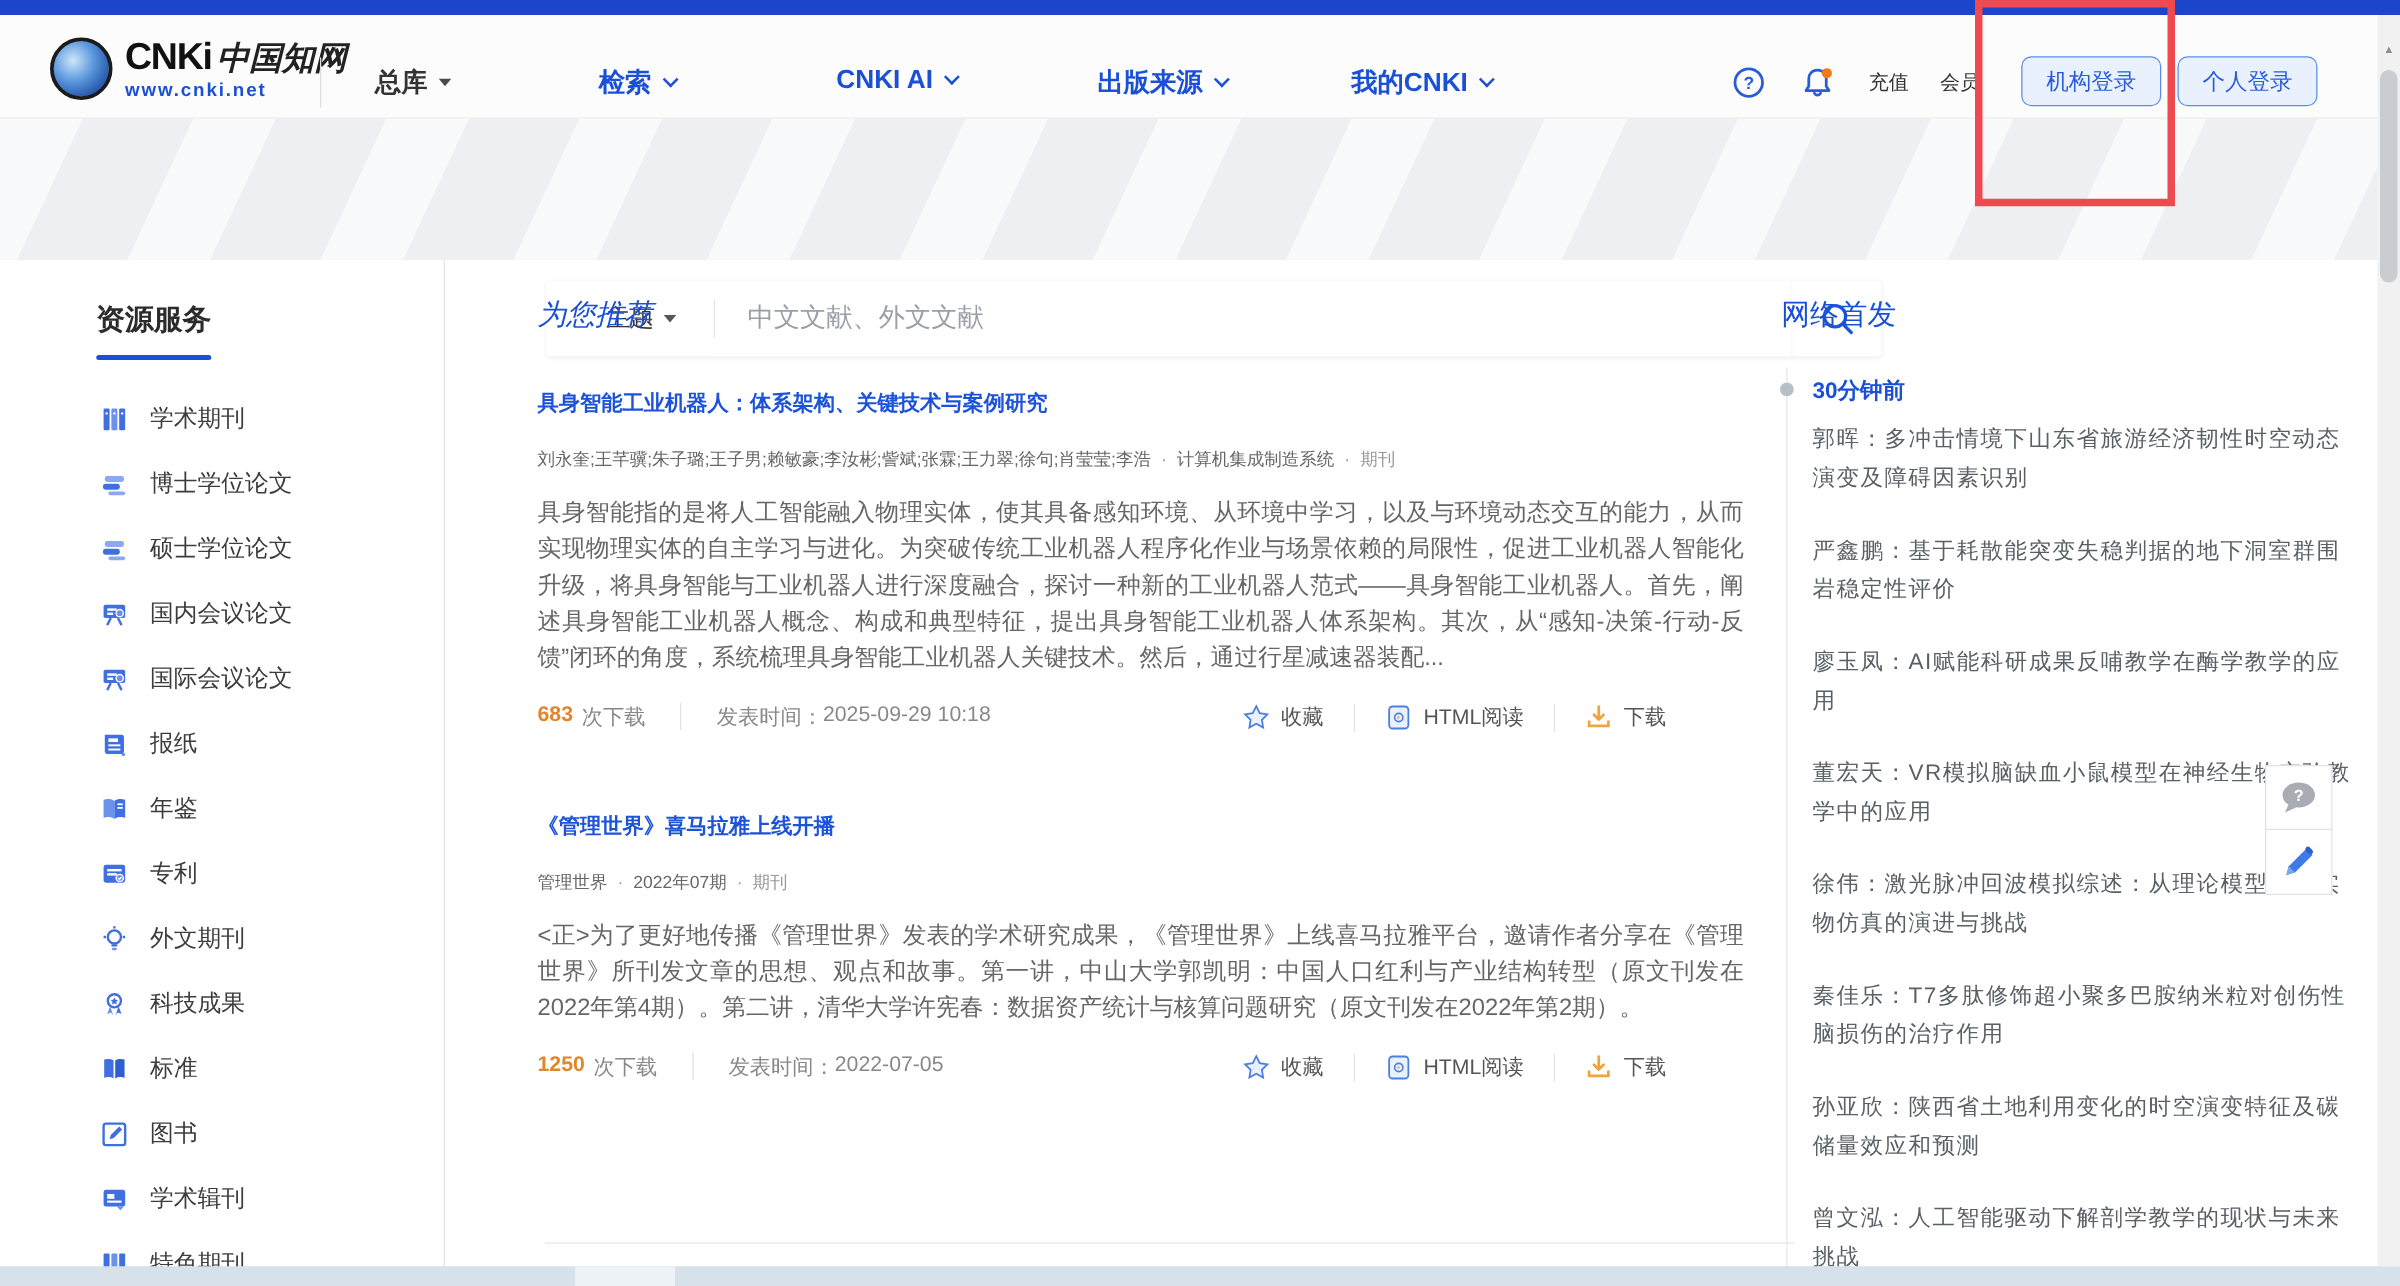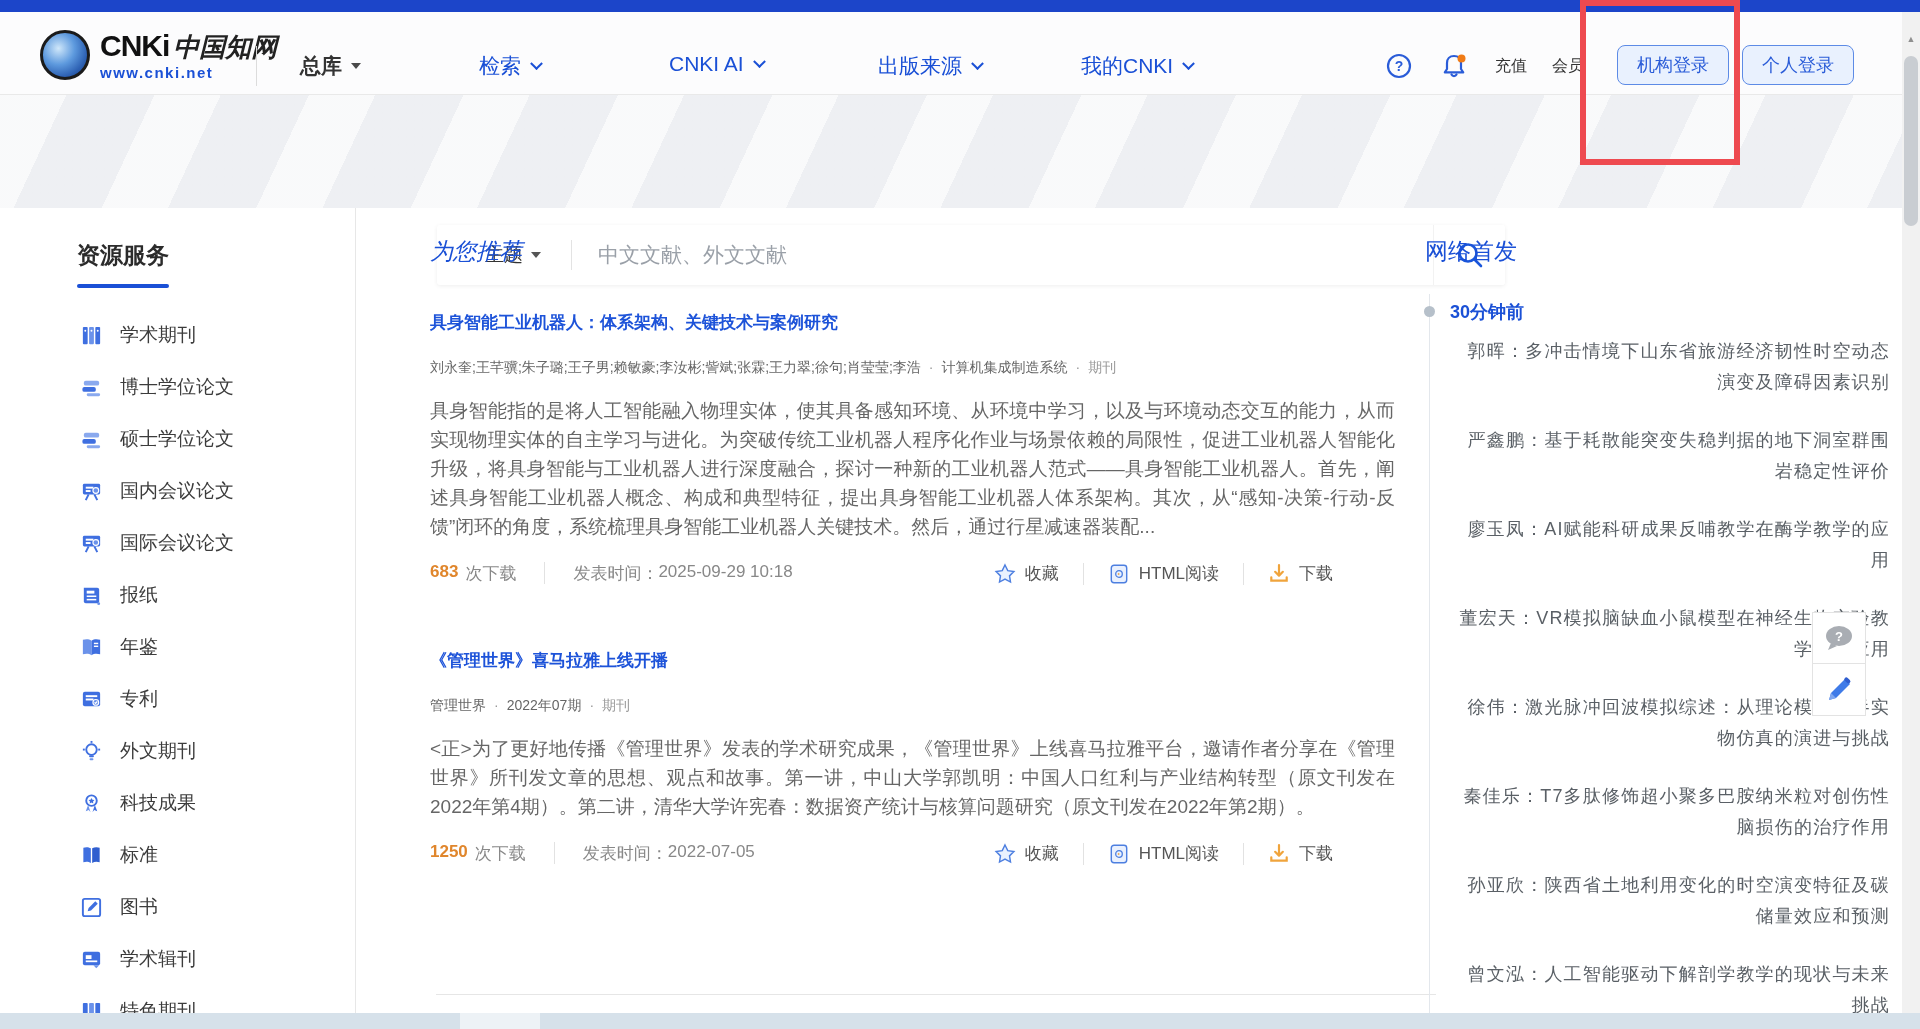--- a/index.html
+++ b/index.html
@@ -16,21 +16,21 @@
   .logo-texts { display:flex; flex-direction:column; line-height:1; }
   .logo-row1 { display:flex; align-items:baseline; gap:4px; }
   .logo-latin { font-size:30px; font-weight:800; color:#111; letter-spacing:-1px; }
   .logo-cn { font-size:26px; font-weight:700; color:#222; font-family:"Liberation Serif","DejaVu Serif",serif; font-style:italic; }
   .logo-url { margin-top:4px; font-size:15px; font-weight:700; color:#1a50d6; letter-spacing:1.5px; }
   .hdr-vdiv { position:absolute; left:256px; top:34px; width:1px; height:40px; background:#dcdcdc; }
   .zongku { position:absolute; left:300px; top:40px; display:flex; align-items:center; gap:9px;
     font-size:21px; font-weight:600; color:#333; cursor:pointer; }
   .caret-down { width:0; height:0; border-left:5px solid transparent; border-right:5px solid transparent; border-top:6px solid #4a4a4a; }
   .nav-item { position:absolute; top:40px; display:flex; align-items:center; gap:11px;
-    font-size:21px; font-weight:400; color:#1a50d6; cursor:pointer; }
+    font-size:21px; font-weight:700; color:#1a50d6; cursor:pointer; }
   .chev { width:9px; height:9px; border-right:2px solid #1a50d6; border-bottom:2px solid #1a50d6;
     transform:rotate(45deg) translate(-2px,-2px); }
   .hdr-right-ic { position:absolute; top:40px; width:28px; height:28px; cursor:pointer; }
   .hdr-text { position:absolute; top:44px; font-size:16px; color:#333; cursor:pointer; }
   .login-btn { position:absolute; top:33px; height:40px; padding:0 19px; display:flex; align-items:center;
     background:#e9f1fe; border:1px solid #5d8be6; border-radius:8px; color:#2a5cd8; font-size:18px; cursor:pointer; }
   .red-box { position:absolute; left:1580px; top:0px; width:160px; height:165px;
     border:6px solid #ee4a50; z-index:60; pointer-events:none; }
 
   
@@ -69,21 +69,21 @@
   .meta-row { margin-top:21px; display:flex; align-items:flex-start; font-size:17px; color:#888; }
   .dl-num { color:#e0862c; font-weight:700; margin-right:7px; }
   .meta-vdiv { width:1px; height:22px; background:#e2e2e2; margin:0 28px; }
   .meta-actions { display:flex; align-items:center; margin-left:auto; margin-right:62px; }
   .action { display:flex; align-items:center; gap:9px; color:#555; font-size:17px; cursor:pointer; white-space:nowrap; }
   .action svg { flex:none; }
   .act-vdiv { width:1px; height:22px; background:#e2e2e2; margin:0 24px; }
   .bottom-divider { position:absolute; left:436px; top:994px; width:1000px; height:1px; background:#e6e6e6; }
 
   
-  .right-col { position:absolute; left:1425px; top:208px; width:470px; height:821px;text-align:right; }
+  .right-col { position:absolute; left:1425px; top:208px; width:470px; height:821px; }
   .right-col .section-title { position:absolute; left:0; top:28px; }
   .timeline { position:absolute; left:4px; top:86px; height:735px; width:1px; background:#e3e7ec; }
   .tl-dot { position:absolute; left:-1px; top:98px; width:11px; height:11px; border-radius:50%; background:#b6c0ca; }
   .time-badge { position:absolute; left:25px; top:92px; font-size:18px; font-weight:700; color:#1a50d6; }
   .fr-list { position:absolute; left:25px; top:128px; width:440px; }
   .fr-item { font-size:18px; line-height:31px; letter-spacing:1.2px; color:#5a6066; margin-bottom:27px; cursor:pointer; }
 
   
   .float-widget { position:absolute; left:1812px; top:612px; width:54px; z-index:40; }
   .fw-btn { width:54px; height:52px; background:#fff; border:1px solid #e3e3e3; display:flex;

